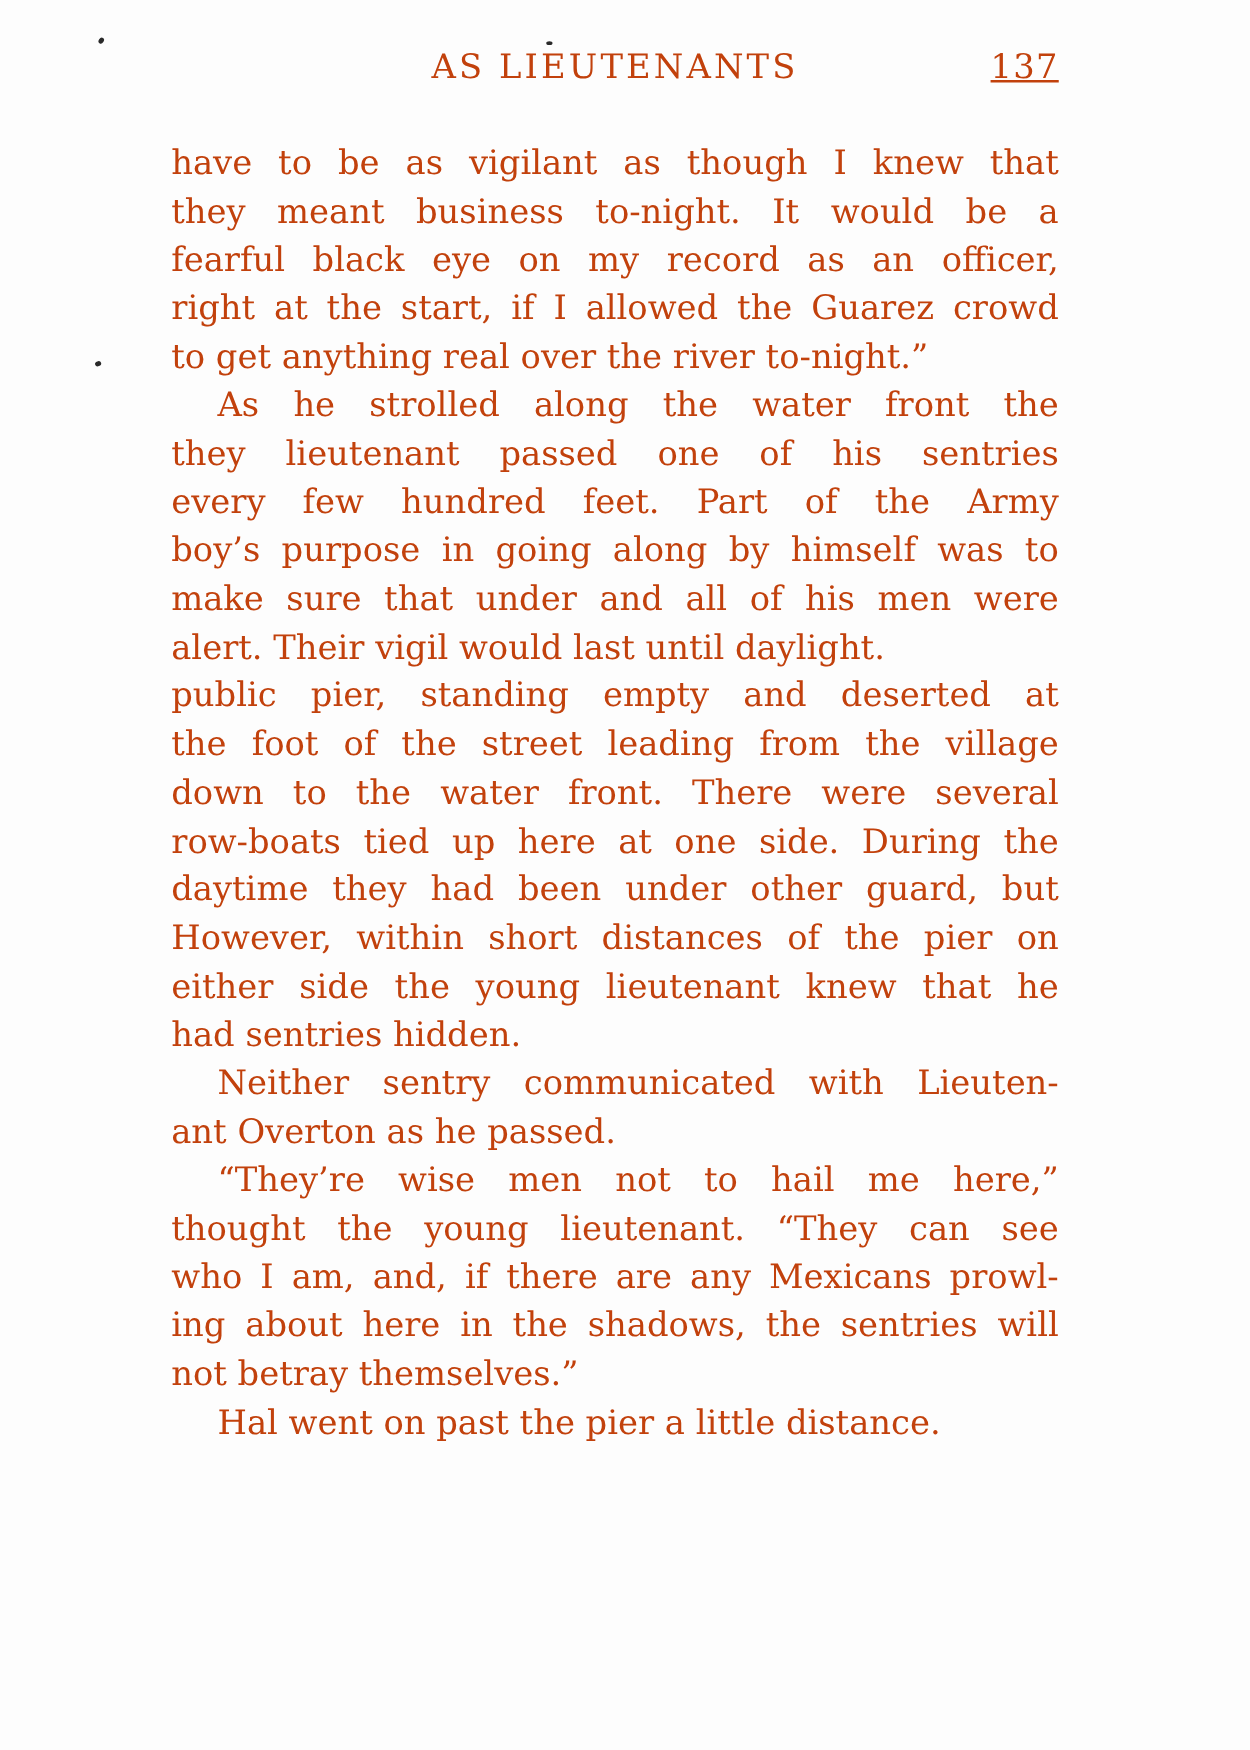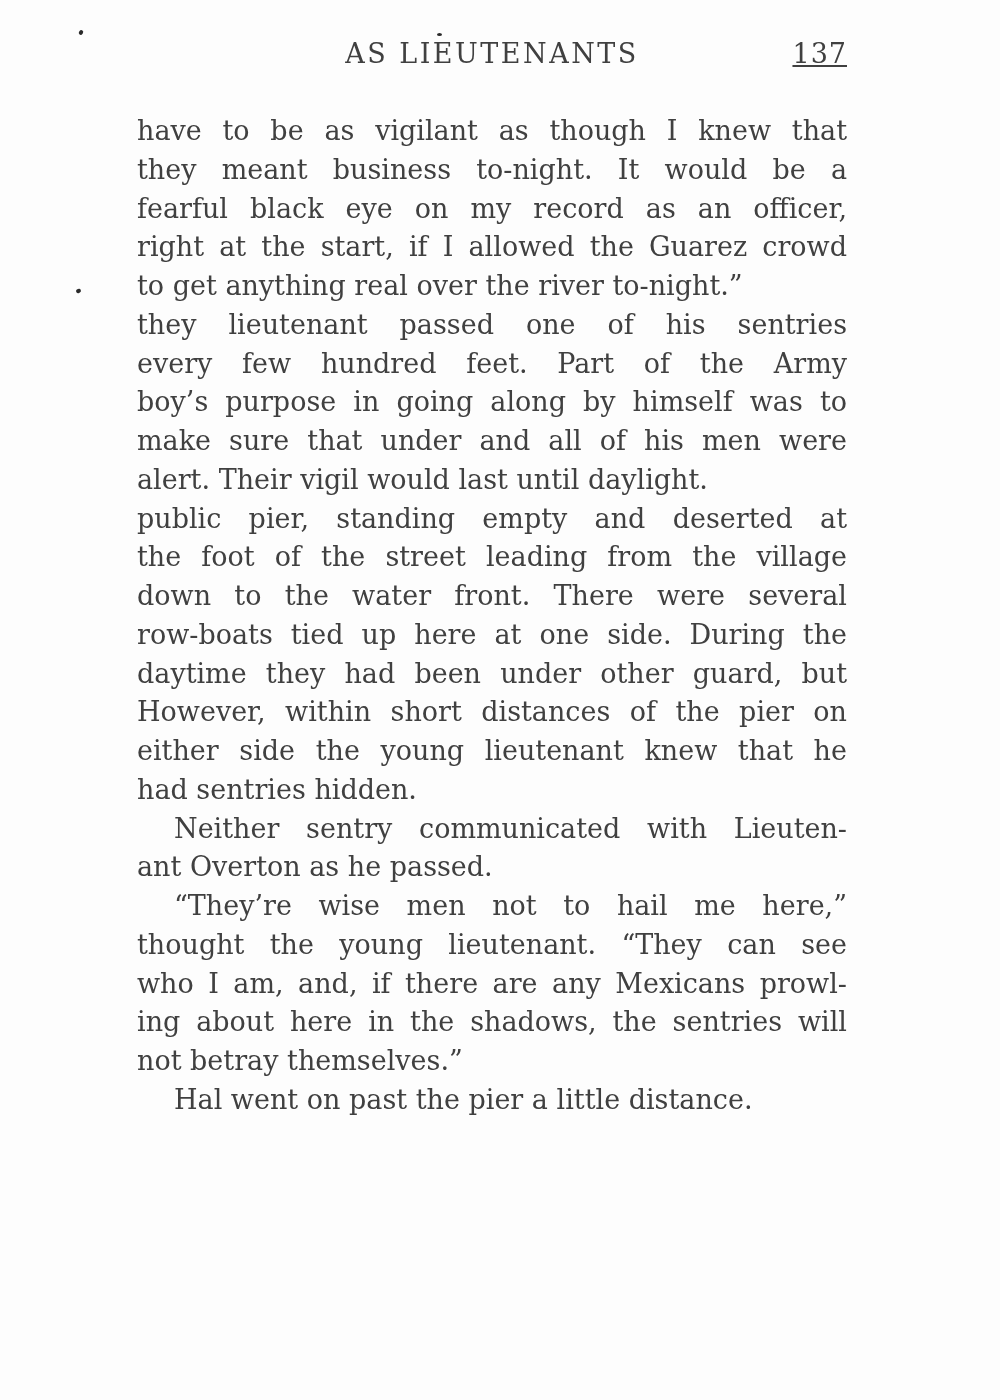--- a/index.html
+++ b/index.html
@@ -7,21 +7,21 @@
     padding: 0;
     background: #e8e8e8;
   }
   .page {
     position: relative;
     width: 1000px;
     height: 1400px;
     margin: 0 auto;
     background: #fdfdfd;
     font-family: "DejaVu Serif", "Liberation Serif", serif;
-    color: #404040;
+    color: #c2410c;
     overflow: hidden;
   }
   .running-header {
     position: absolute;
     top: 38px;
     left: 137px;
     width: 710px;
     height: 36px;
     font-size: 27px;
   }
@@ -90,20 +90,21 @@
 
   <div class="page-body">
       <div class="paragraph">
         <div class="text-line justified">have to be as vigilant as though I knew that</div>
         <div class="text-line justified">they meant business to-night.  It would be a</div>
         <div class="text-line justified">fearful black eye on my record as an officer,</div>
         <div class="text-line justified">right at the start, if I allowed the Guarez crowd</div>
         <div class="text-line">to get anything real over the river to-night.”</div>
       </div>
       <div class="paragraph">
+        <div class="text-line justified indented">As he strolled along the water front the</div>
         <div class="text-line justified">they lieutenant passed one of his sentries</div>
         <div class="text-line justified">every few hundred feet.  Part of the Army</div>
         <div class="text-line justified">boy’s purpose in going along by himself was to</div>
         <div class="text-line justified">make sure that under and all of his men were</div>
         <div class="text-line">alert.  Their vigil would last until daylight.</div>
       </div>
       <div class="paragraph">
         <div class="text-line justified">public pier, standing empty and deserted at</div>
         <div class="text-line justified">the foot of the street leading from the village</div>
         <div class="text-line justified">down to the water front.  There were several</div>

